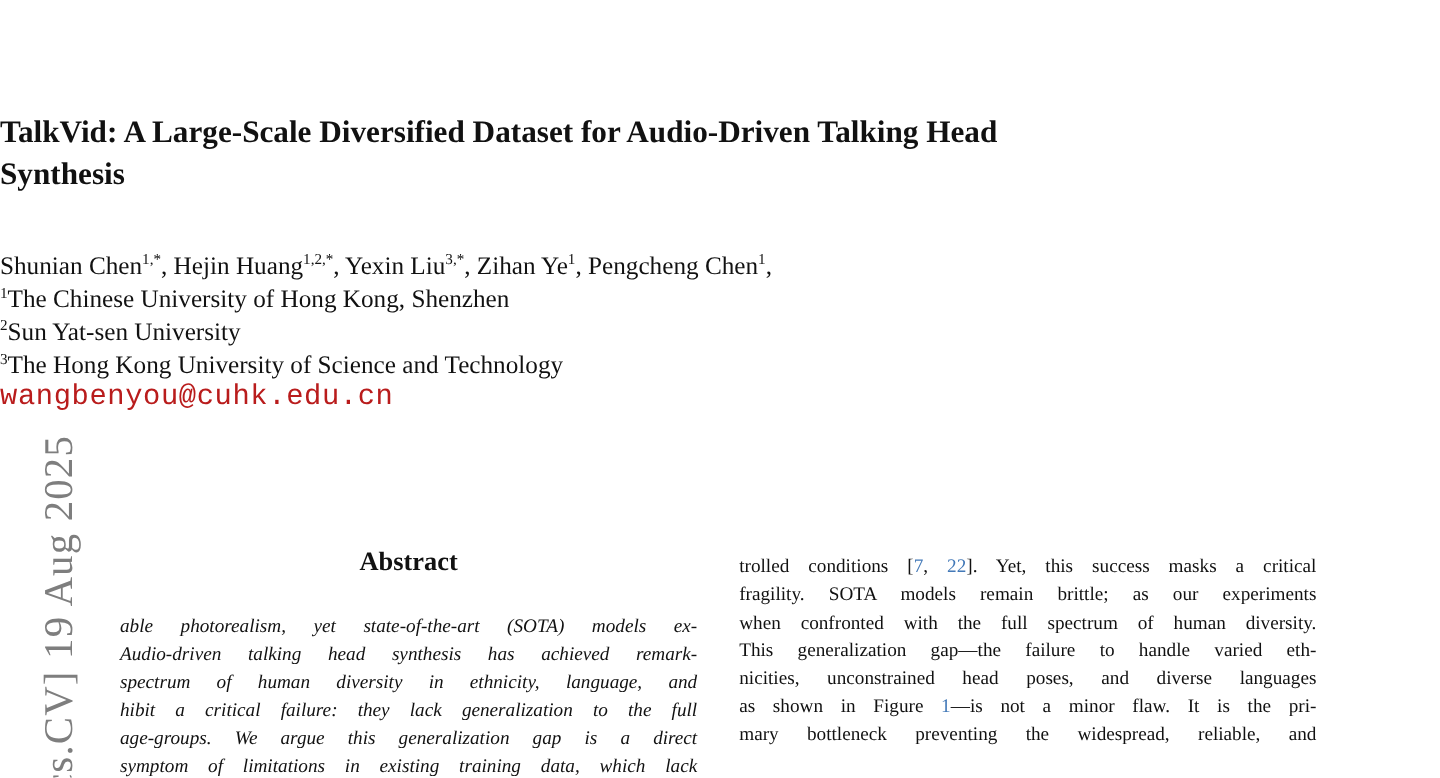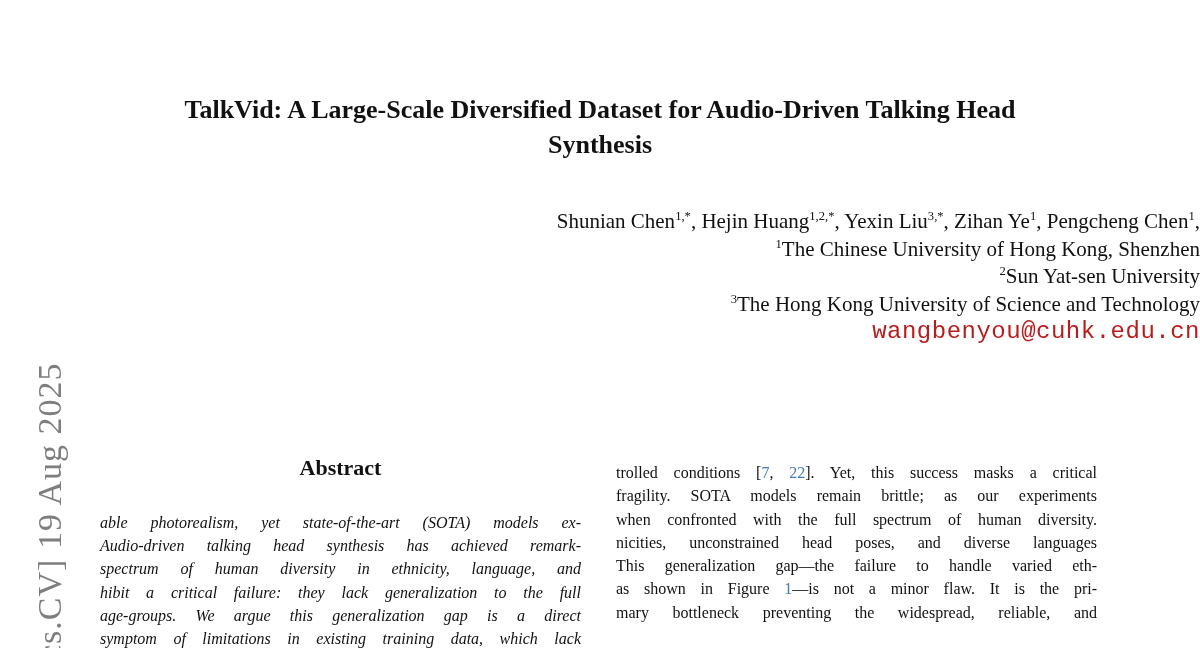--- a/index.html
+++ b/index.html
@@ -19,29 +19,29 @@
     transform-origin: 0 0;
     white-space: nowrap;
     font-size: 34px;
     line-height: 38px;
     letter-spacing: 1px;
     color: var(--wm, #7e7e7e);
   }
 
   .title {
     position: absolute; left: 0; right: 0; top: 92px;
-    text-align: center;
+    text-align: left;
     font-weight: bold;
     font-size: 26px;
     line-height: 35px;
   }
 
   .authors {
     position: absolute; left: 0; right: 0; top: 208px;
-    text-align: right;
+    text-align: left;
     font-size: 21px;
     line-height: 27.5px;
   }
   sup { font-size: 60%; line-height: 0; }
   .email {
     font-family: "Liberation Mono", monospace;
     font-size: 24px;
     line-height: 27.5px;
     letter-spacing: 0.5px;
     color: #b91c1c;
@@ -101,19 +101,19 @@
     <div class="jline"><span>spectrum of human diversity in ethnicity, language, and</span></div>
     <div class="jline"><span>hibit a critical failure: they lack generalization to the full</span></div>
     <div class="jline"><span>age-groups. We argue this generalization gap is a direct</span></div>
     <div class="jline"><span>symptom of limitations in existing training data, which lack</span></div>
   </div>
 
   <div class="col col-right">
     <div class="jline"><span>trolled conditions [</span><span class="cite">7</span><span>, </span><span class="cite">22</span><span>]. Yet, this success masks a critical</span></div>
     <div class="jline"><span>fragility.  SOTA models remain brittle; as our experiments</span></div>
     <div class="jline"><span>when confronted with the full spectrum of human diversity.</span></div>
+    <div class="jline"><span>This generalization gap—the failure to handle varied eth-</span></div>
     <div class="jline"><span>nicities, unconstrained head poses, and diverse languages</span></div>
-    <div class="jline"><span>This generalization gap—the failure to handle varied eth-</span></div>
     <div class="jline"><span>as shown in Figure </span><span class="cite">1</span><span>—is not a minor flaw.  It is the pri-</span></div>
     <div class="jline"><span>mary bottleneck preventing the widespread, reliable, and</span></div>
   </div>
 
 </div>
 
 </body></html>

